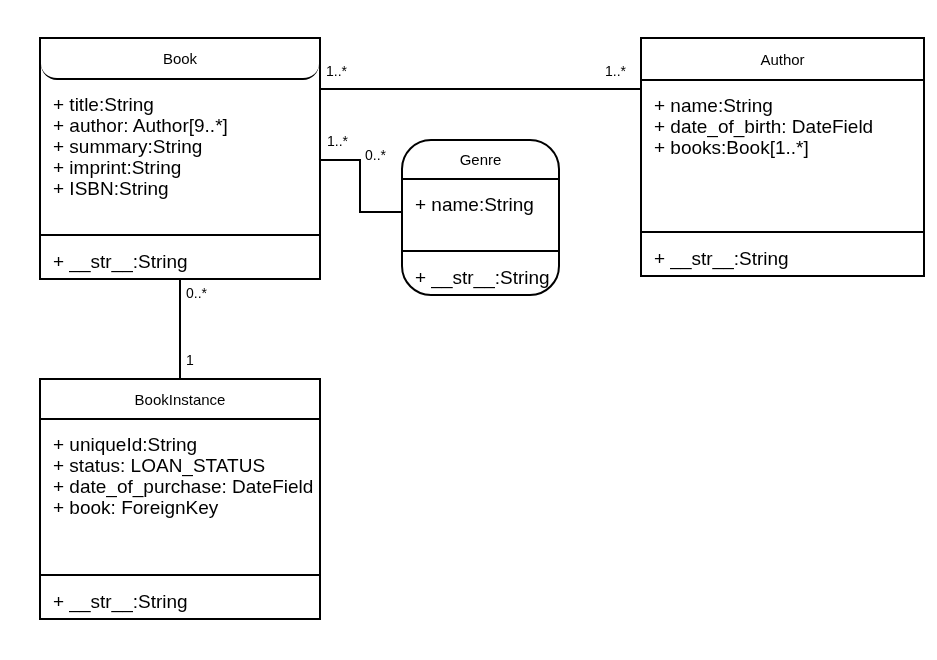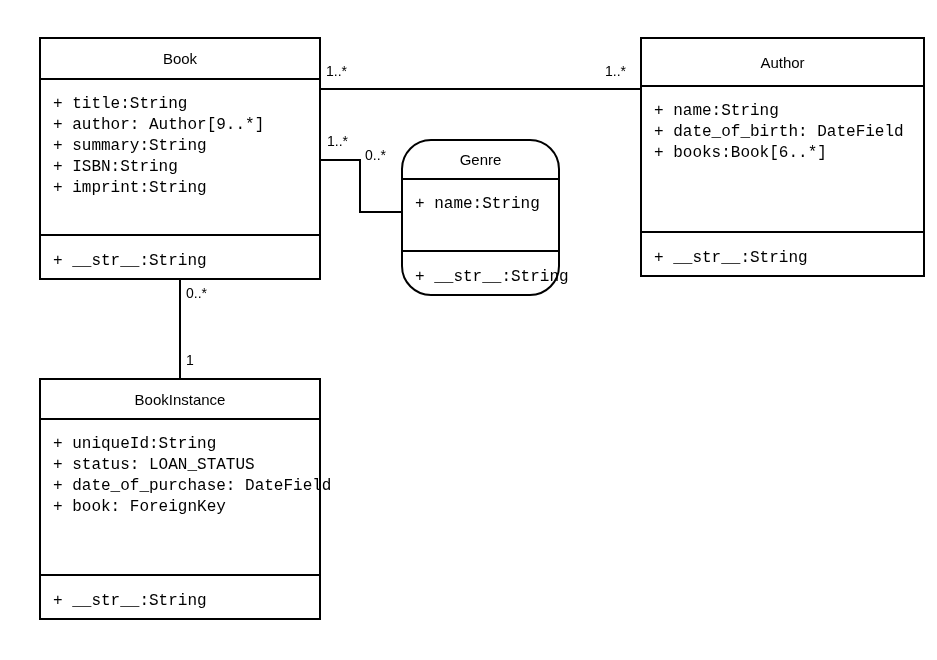--- a/index.html
+++ b/index.html
@@ -51,24 +51,23 @@
     border-bottom: 2px solid #000000;
     padding: 14px 12px 6px 12px;
     flex: 1 1 auto;
   }
   .uml-ops {
     box-sizing: border-box;
     padding: 15px 12px 6px 12px;
     flex: none;
   }
   .uml-row {
-    font-size: 16px;
+    font-size: 19px;
     line-height: 21px;
     white-space: pre;
-    font-family: Liberation Mono, monospace;
   }
   .edge-label {
     position: absolute;
     font-size: 14px;
     line-height: 14px;
     white-space: pre;
     color: #000000;
   }
 </style>
 </head>
@@ -77,38 +76,38 @@
 <div id="canvas">
 
   <svg id="edges" viewBox="0 0 937 660" xmlns="http://www.w3.org/2000/svg">
       <polyline points="321,89 640,89" fill="none" stroke="#000000" stroke-width="2"></polyline>
       <polyline points="321,160 360,160 360,212 401,212" fill="none" stroke="#000000" stroke-width="2"></polyline>
       <polyline points="180,280 180,378" fill="none" stroke="#000000" stroke-width="2"></polyline>
     </svg>
 
   <div id="classes-layer">
       <div class="uml-class" style="left: 39px; top: 37px; width: 282px; height: 243px;">
-        <div class="uml-name" style="height: 41px;">Book</div>
+        <div class="uml-name" style="height: 41px; border-radius: 16px;">Book</div>
         <div class="uml-attrs" style="height: 160px;">
           <div class="uml-row">+ title:String</div>
           <div class="uml-row">+ author: Author[9..*]</div>
           <div class="uml-row">+ summary:String</div>
+          <div class="uml-row">+ imprint:String</div>
           <div class="uml-row">+ ISBN:String</div>
-          <div class="uml-row">+ imprint:String</div>
         </div>
         <div class="uml-ops">
           <div class="uml-row">+ __str__:String</div>
         </div>
       </div>
       <div class="uml-class" style="left: 640px; top: 37px; width: 285px; height: 240px;">
-        <div class="uml-name" style="height: 48px;">Author</div>
+        <div class="uml-name" style="height: 42px;">Author</div>
         <div class="uml-attrs" style="height: 155px;">
           <div class="uml-row">+ name:String</div>
           <div class="uml-row">+ date_of_birth: DateField</div>
-          <div class="uml-row">+ books:Book[6..*]</div>
+          <div class="uml-row">+ books:Book[1..*]</div>
         </div>
         <div class="uml-ops">
           <div class="uml-row">+ __str__:String</div>
         </div>
       </div>
       <div class="uml-class" style="left: 401px; top: 139px; width: 159px; height: 157px; border-radius: 30px;">
         <div class="uml-name" style="height: 39px;">Genre</div>
         <div class="uml-attrs" style="height: 62px;">
           <div class="uml-row">+ name:String</div>
         </div>

